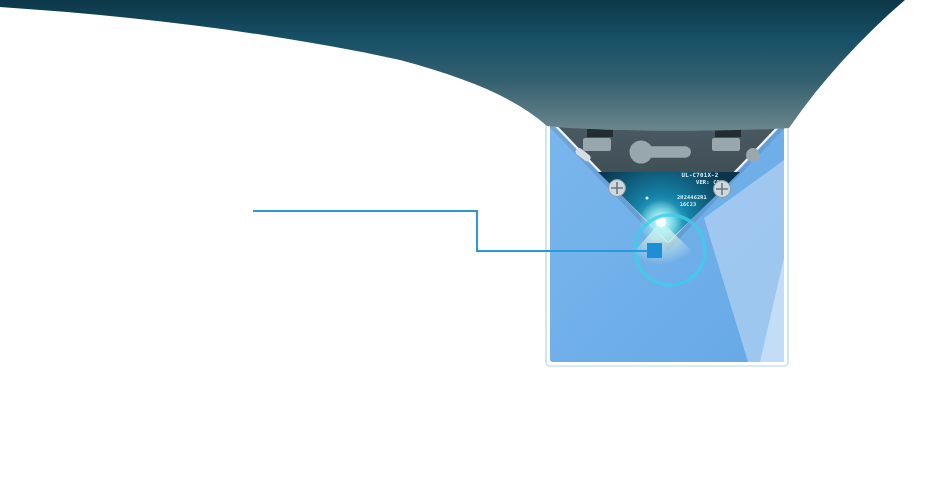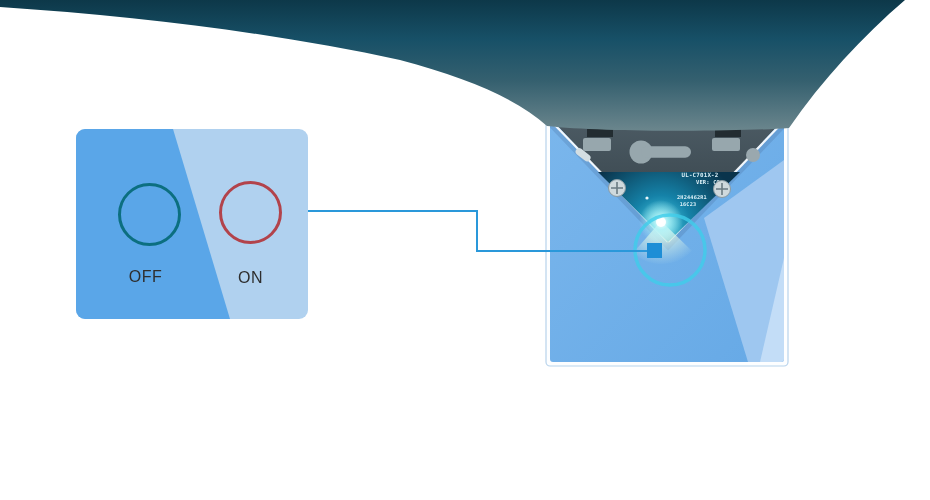--- a/index.html
+++ b/index.html
@@ -127,23 +127,14 @@
       <circle cx="670" cy="250" r="35" fill="none" stroke="#3ecdea" stroke-width="3.4" opacity="0.8"></circle>
     </g>
 
     <path d="M0,0 L905,0 C863,36 822,80 789,128 C735,132 601,132 547,126
              C517,99 468,78 400,60 C280,34 148,17 0,7 Z" fill="url(#bannerGrad)"></path>
 
     <polyline points="253,211 477,211 477,251 647,251" fill="none" stroke="#2a98da" stroke-width="2"></polyline>
     <rect x="647" y="243" width="15" height="15" fill="#1e8ed6"></rect>
   </svg>
 
-  <div class="switch-panel">
-    <svg width="232" height="190" viewBox="0 0 232 190">
-      <polygon points="0,0 97,0 154,190 0,190" fill="#5aa6e8"></polygon>
-    </svg>
-    <div class="touch-ring ring-off"></div>
-    <div class="touch-ring ring-on"></div>
-    <div class="switch-label label-off">OFF</div>
-    <div class="switch-label label-on">ON</div>
-  </div>
 
 </div>
 
 </body></html>

